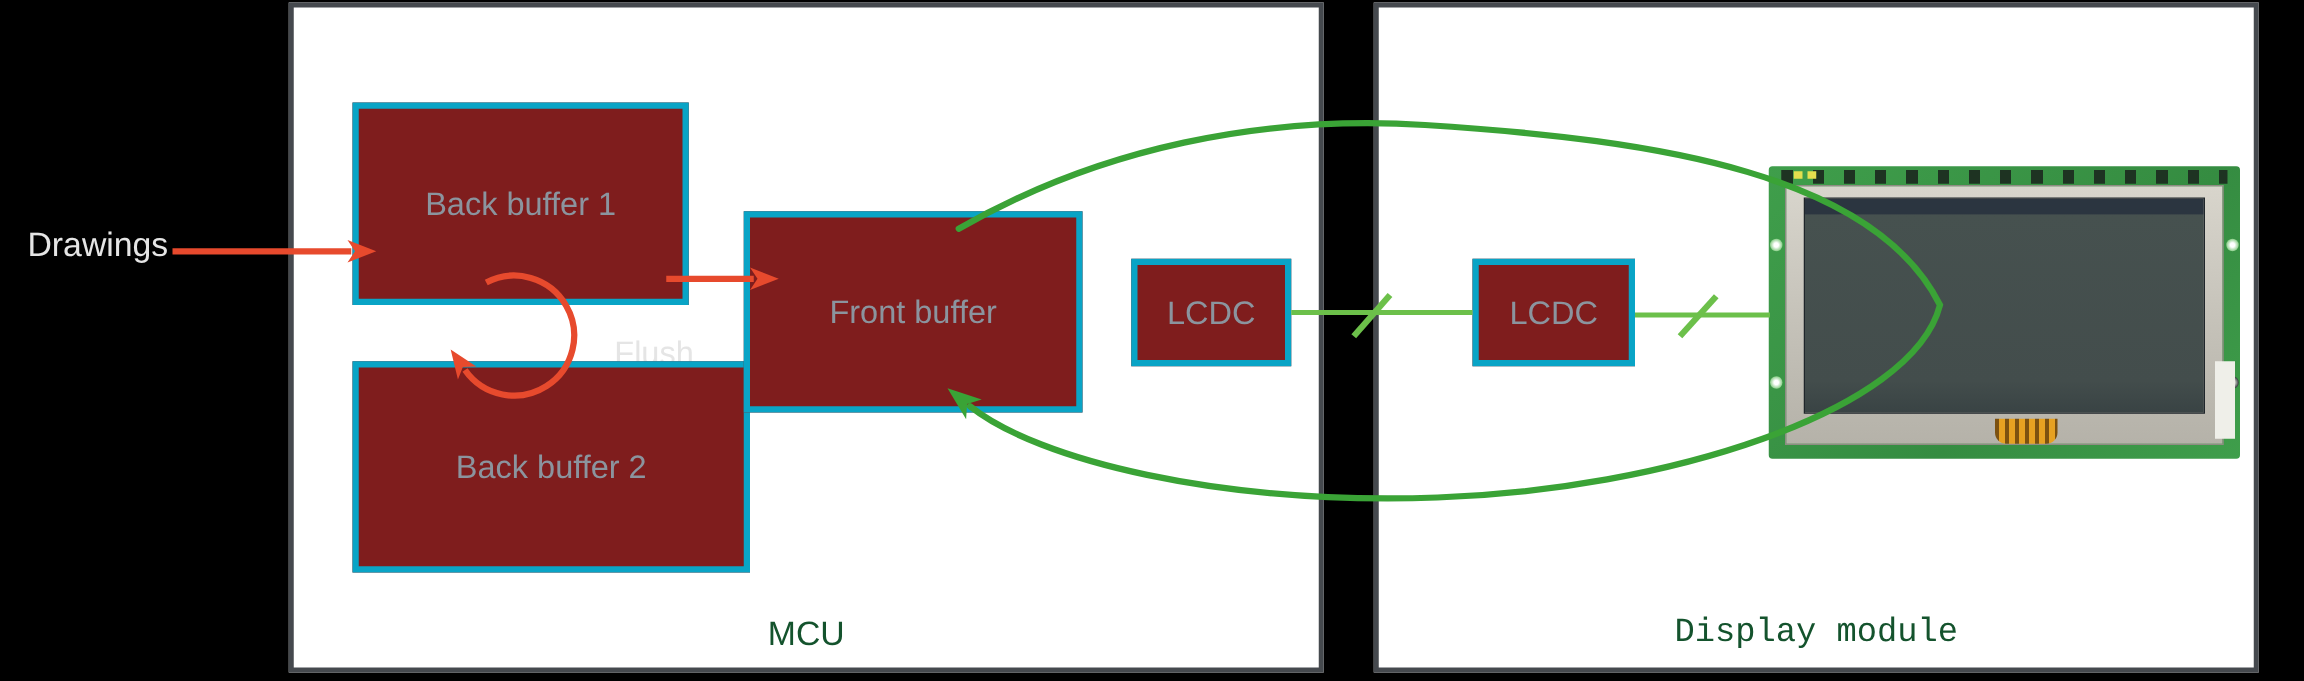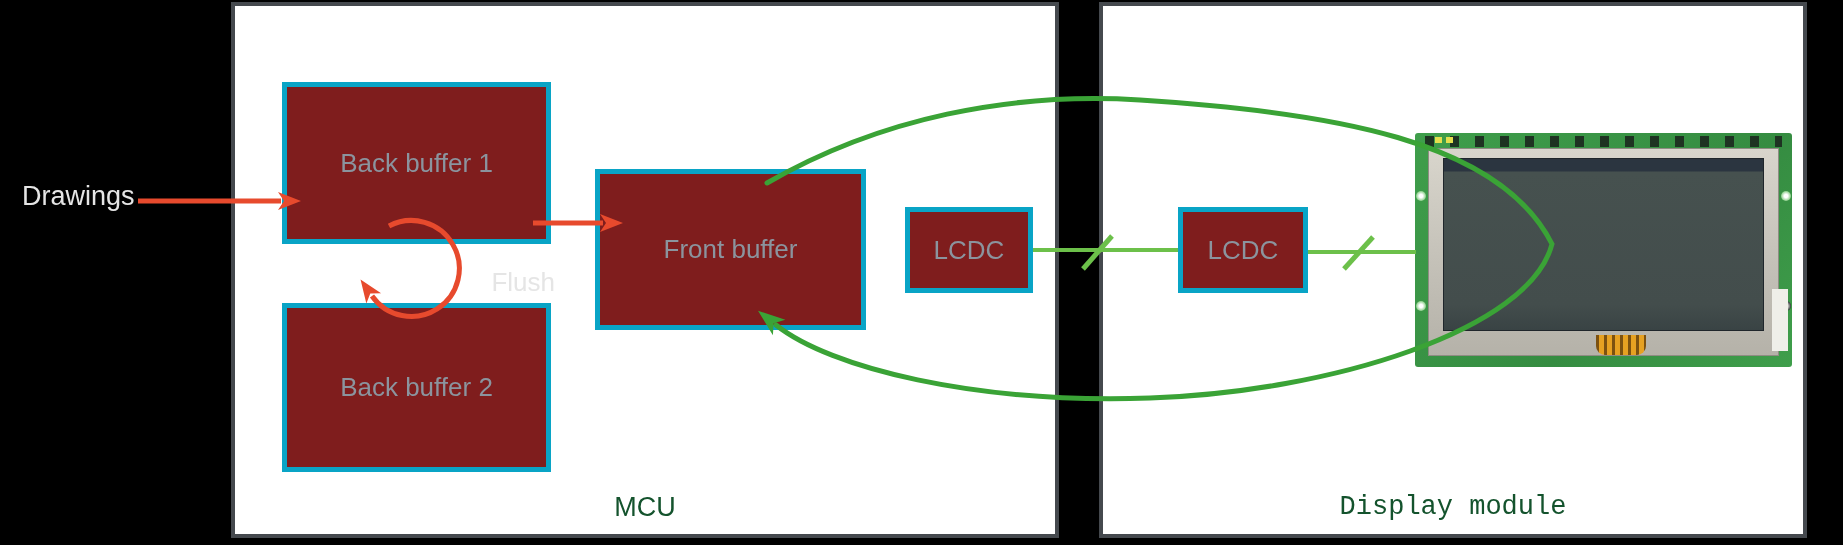--- a/index.html
+++ b/index.html
@@ -14,21 +14,21 @@
                font-size:27px;color:#14532d;}
   
   .lbl{position:absolute;font-size:27px;color:#e5e5e5;white-space:nowrap;}
   .lbl-drawings{left:22px;top:181px;}
   .lbl-flush{left:400px;top:255px;width:155px;text-align:right;font-size:26px;margin-top:12px;}
   
   .box{position:absolute;border:5px solid #09a4c6;background:#7f1d1d;box-sizing:border-box;
        display:flex;align-items:center;justify-content:center;
        font-size:26px;color:#8b949e;}
   .box-bb1{left:282px;top:82px;width:269px;height:162px;}
-  .box-bb2{left:282px;top:289px;width:269px;height:169px;margin-top:14px;}
+  .box-bb2{left:282px;top:289px;width:318px;height:169px;}
   .box-fb {left:595px;top:169px;width:271px;height:161px;}
   .box-lcdc1{left:905px;top:207px;width:128px;height:86px;}
   .box-lcdc2{left:1178px;top:207px;width:130px;height:86px;}
   
   .photo{position:absolute;left:1415px;top:133px;width:377px;height:234px;
          background:linear-gradient(135deg,#3f9e4b,#358c41 60%,#3f9e4b);border-radius:3px;}
   .photo-topstrip{position:absolute;top:3px;left:10px;right:10px;height:11px;
          background:repeating-linear-gradient(90deg,#1e3322 0 9px,rgba(0,0,0,0) 9px 25px);}
   .photo-dot{position:absolute;top:4px;width:7px;height:6px;background:#e4df4e;}
   .photo-dot.d1{left:20px;} .photo-dot.d2{left:31px;}

